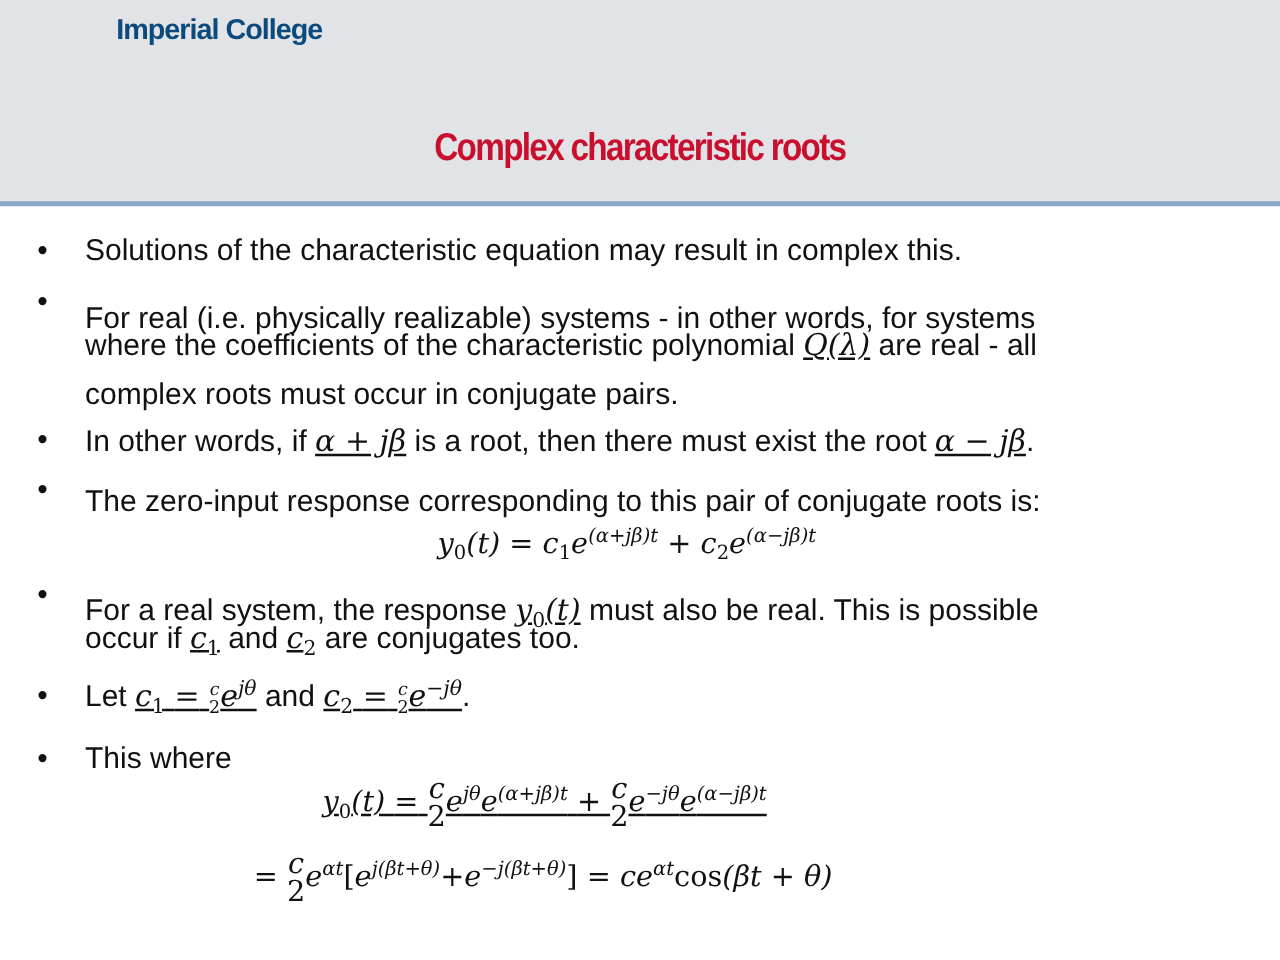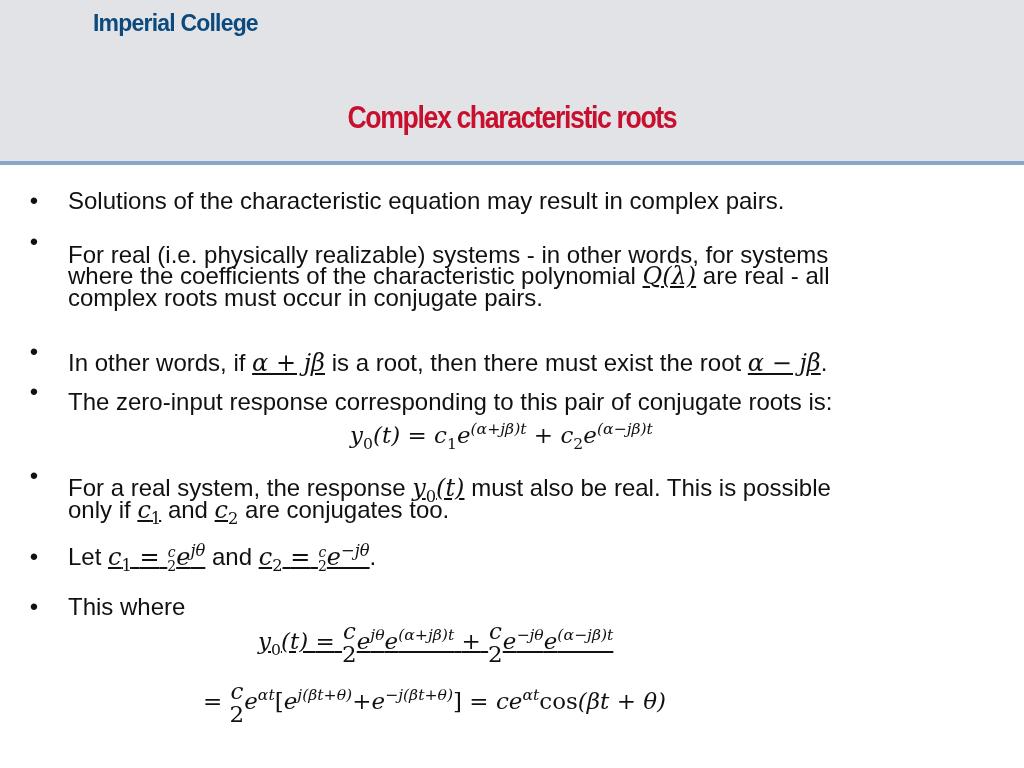--- a/index.html
+++ b/index.html
@@ -76,38 +76,38 @@
   <div class="logo">
     <span class="l1">Imperial College</span>
   </div>
   <div class="title">Complex characteristic roots</div>
 </div>
 <div class="header-rule"></div>
 
 <div class="content">
 
   <span class="bullet" style="top:4px">•</span>
-  <div class="line" style="top:4px">Solutions of the characteristic equation may result in complex pairs.</div>
+  <div class="line" style="top:4px">Solutions of the characteristic equation may result in complex this.</div>
 
   <span class="bullet" style="top:45px">•</span>
   <div class="line" style="top:58px">For real (i.e. physically realizable) systems - in other words, for systems</div>
   <div class="line" style="top:79px"><span>where the coefficients of the characteristic polynomial </span><span class="m">Q(λ)</span><span> are real - all</span></div>
-  <div class="line" style="top:101px">complex roots must occur in conjugate pairs.</div>
+  <div class="line" style="top:119px">complex roots must occur in conjugate pairs.</div>
 
   <span class="bullet" style="top:155px">•</span>
-  <div class="line" style="top:166px"><span>In other words, if </span><span class="m">α + jβ</span><span> is a root, then there must exist the root </span><span class="m">α − jβ</span><span>.</span></div>
+  <div class="line" style="top:156px"><span>In other words, if </span><span class="m">α + jβ</span><span> is a root, then there must exist the root </span><span class="m">α − jβ</span><span>.</span></div>
 
   <span class="bullet" style="top:195px">•</span>
   <div class="line" style="top:205px">The zero-input response corresponding to this pair of conjugate roots is:</div>
 
   <div class="eq" style="left:350px; top:238px;">y<sub class="mr">0</sub>(t) <span class="mr">=</span> c<sub class="mr">1</sub>e<sup>(α+jβ)t</sup> <span class="mr">+</span> c<sub class="mr">2</sub>e<sup>(α−jβ)t</sup></div>
 
   <span class="bullet" style="top:279px">•</span>
   <div class="line" style="top:291px"><span>For a real system, the response </span><span class="m">y<sub class="mr">0</sub>(t)</span><span> must also be real. This is possible</span></div>
-  <div class="line" style="top:313px"><span>only if </span><span class="m">c<sub class="mr">1</sub></span><span> and </span><span class="m">c<sub class="mr">2</sub></span><span> are conjugates too.</span></div>
+  <div class="line" style="top:313px"><span>occur if </span><span class="m">c<sub class="mr">1</sub></span><span> and </span><span class="m">c<sub class="mr">2</sub></span><span> are conjugates too.</span></div>
 
   <span class="bullet" style="top:360px">•</span>
   <div class="line" style="top:360px"><span>Let </span><span class="m">c<sub class="mr">1</sub> <span class="mr">=</span> <span class="frac small"><span class="num">c</span><span class="den">2</span></span>e<sup>jθ</sup></span><span> and </span><span class="m">c<sub class="mr">2</sub> <span class="mr">=</span> <span class="frac small"><span class="num">c</span><span class="den">2</span></span>e<sup>−jθ</sup></span><span>.</span></div>
 
   <span class="bullet" style="top:410px">•</span>
   <div class="line" style="top:410px">This where</div>
 
   <div class="eq" style="left:258px; top:440px;text-decoration:underline;">y<sub class="mr">0</sub>(t) <span class="mr">=</span> <span class="frac big"><span class="num">c</span><span class="den">2</span></span>e<sup>jθ</sup>e<sup>(α+jβ)t</sup> <span class="mr">+</span> <span class="frac big"><span class="num">c</span><span class="den">2</span></span>e<sup>−jθ</sup>e<sup>(α−jβ)t</sup></div>
 
   <div class="eq" style="left:203px; top:500px;"><span class="mr">=</span> <span class="frac big"><span class="num">c</span><span class="den">2</span></span>e<sup>αt</sup><span class="mr">[</span>e<sup>j(βt+θ)</sup><span class="mr">+</span>e<sup>−j(βt+θ)</sup><span class="mr">]</span> <span class="mr">=</span> ce<sup>αt</sup><span class="mr">cos</span>(βt <span class="mr">+</span> θ)</div>

